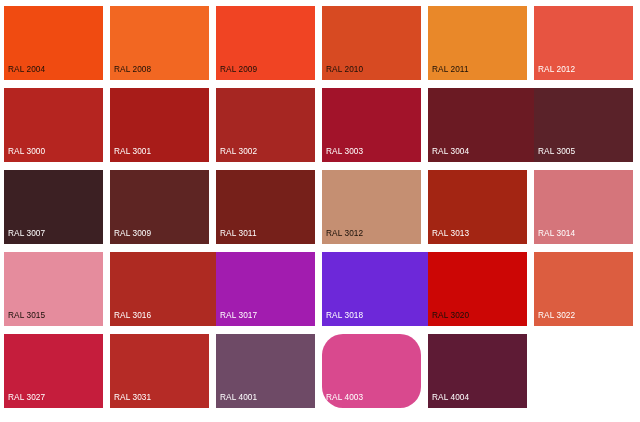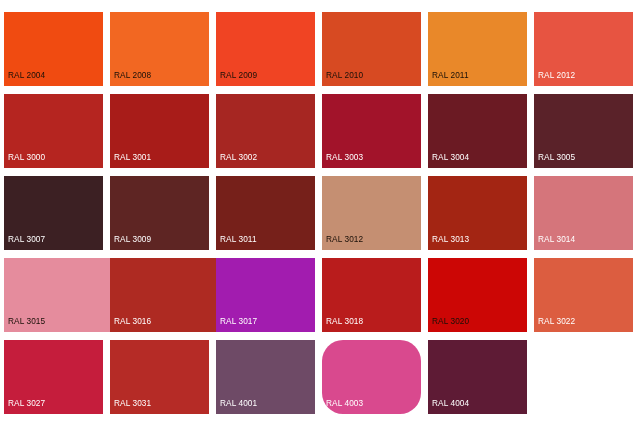--- a/index.html
+++ b/index.html
@@ -15,21 +15,21 @@
   }
   #chart {
     position: relative;
     width: 640px;
     height: 422px;
     background: #ffffff;
   }
   .swatch-grid {
     position: absolute;
     left: 4px;
-    top: 12px;
+    top: 6px;
     display: grid;
     grid-template-columns: repeat(6, 99px);
     grid-template-rows: repeat(5, 74px);
     column-gap: 7px;
     row-gap: 8px;
   }
   .swatch {
     position: relative;
     width: 99px;
     height: 74px;
@@ -79,21 +79,21 @@
       </div>
       <div class="swatch" style="background-color: rgb(168, 28, 25);">
         <span class="swatch-label label-light">RAL 3001</span>
       </div>
       <div class="swatch" style="background-color: rgb(166, 38, 34);">
         <span class="swatch-label label-light">RAL 3002</span>
       </div>
       <div class="swatch" style="background-color: rgb(162, 19, 42);">
         <span class="swatch-label label-light">RAL 3003</span>
       </div>
-      <div class="swatch" style="background-color: rgb(107, 26, 35);">
+      <div class="swatch" style="background-color: rgb(107, 26, 35); padding-left: 15px;">
         <span class="swatch-label label-light">RAL 3004</span>
       </div>
       <div class="swatch" style="background-color: rgb(90, 34, 41);">
         <span class="swatch-label label-light">RAL 3005</span>
       </div>
       <div class="swatch" style="background-color: rgb(60, 32, 35);">
         <span class="swatch-label label-light">RAL 3007</span>
       </div>
       <div class="swatch" style="background-color: rgb(94, 37, 35);">
         <span class="swatch-label label-light">RAL 3009</span>
@@ -103,30 +103,30 @@
       </div>
       <div class="swatch" style="background-color: rgb(197, 143, 114);">
         <span class="swatch-label label-dark">RAL 3012</span>
       </div>
       <div class="swatch" style="background-color: rgb(163, 37, 19);">
         <span class="swatch-label label-light">RAL 3013</span>
       </div>
       <div class="swatch" style="background-color: rgb(213, 117, 123);">
         <span class="swatch-label label-light">RAL 3014</span>
       </div>
-      <div class="swatch" style="background-color: rgb(229, 140, 157); padding-left: 14px;">
+      <div class="swatch" style="background-color: rgb(229, 140, 157);">
         <span class="swatch-label label-dark">RAL 3015</span>
       </div>
       <div class="swatch" style="background-color: rgb(174, 42, 34); padding-left: 8px;">
         <span class="swatch-label label-light">RAL 3016</span>
       </div>
       <div class="swatch" style="background-color: #a21caf;">
         <span class="swatch-label label-light">RAL 3017</span>
       </div>
-      <div class="swatch" style="background-color: #b91c1c;">
+      <div class="swatch" style="background-color: #6d28d9; padding-left: 40px;">
         <span class="swatch-label label-light">RAL 3018</span>
       </div>
       <div class="swatch" style="background-color: rgb(204, 6, 5);">
         <span class="swatch-label label-dark">RAL 3020</span>
       </div>
       <div class="swatch" style="background-color: rgb(220, 93, 64);">
         <span class="swatch-label label-light">RAL 3022</span>
       </div>
       <div class="swatch" style="background-color: rgb(197, 29, 60);">
         <span class="swatch-label label-light">RAL 3027</span>

